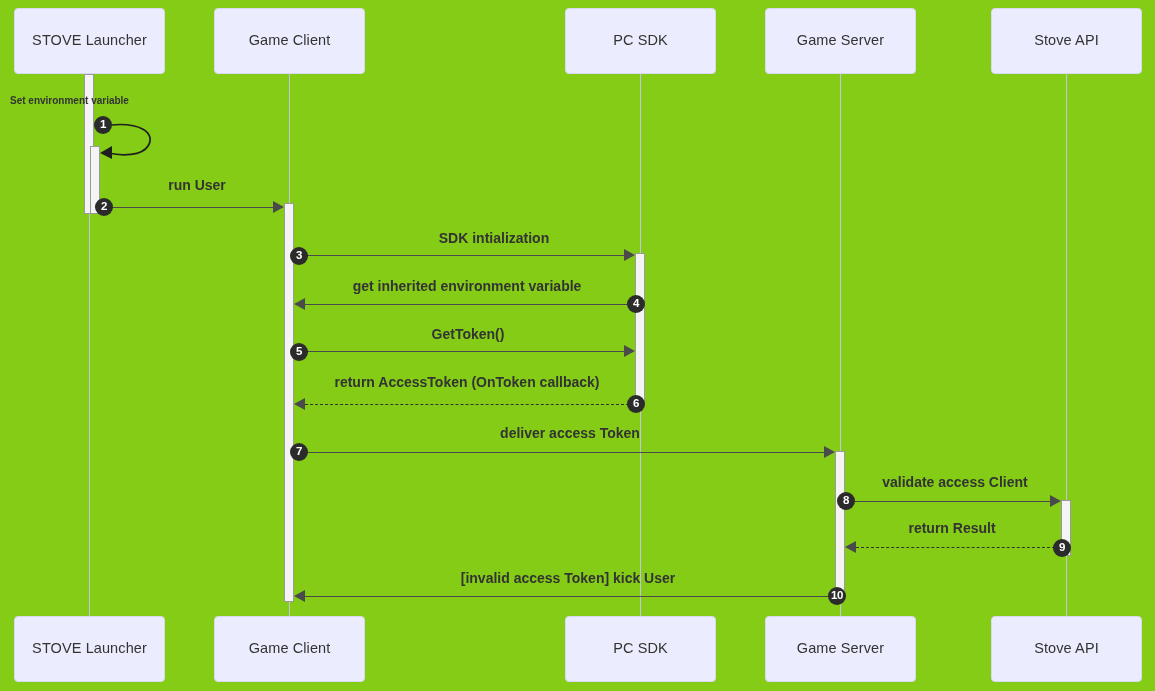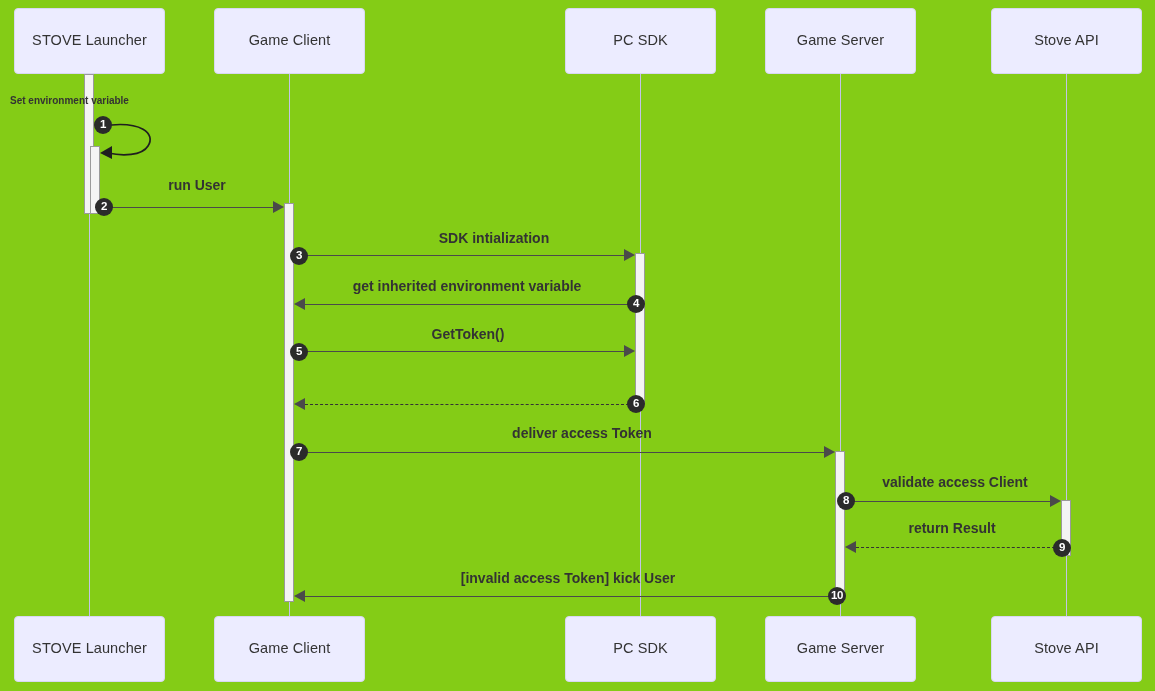--- a/index.html
+++ b/index.html
@@ -175,25 +175,26 @@
   <div class="msg-text centered" style="left:467px;top:279px;">get inherited environment variable</div>
   <div class="msg-line" style="left:305px;top:304px;width:327px;"></div>
   <div class="arrow-head left" style="left:294px;top:298px;"></div>
   <div class="seq-num" style="left:627px;top:295px;">4</div>
 
   <div class="msg-text centered" style="left:468px;top:327px;">GetToken()</div>
   <div class="msg-line" style="left:295px;top:351px;width:337px;"></div>
   <div class="arrow-head right" style="left:624px;top:345px;"></div>
   <div class="seq-num" style="left:290px;top:343px;">5</div>
 
+  <div class="msg-text centered" style="left:467px;top:375px;">return AccessToken (OnToken callback)</div>
   <div class="msg-line dashed" style="left:305px;top:404px;width:324px;"></div>
   <div class="arrow-head left" style="left:294px;top:398px;"></div>
   <div class="seq-num" style="left:627px;top:395px;">6</div>
 
-  <div class="msg-text centered" style="left:582px;top:426px;">deliver access Token</div>
+  <div class="msg-text centered" style="left:570px;top:426px;">deliver access Token</div>
   <div class="msg-line" style="left:295px;top:452px;width:537px;"></div>
   <div class="arrow-head right" style="left:824px;top:446px;"></div>
   <div class="seq-num" style="left:290px;top:443px;">7</div>
 
   <div class="msg-text centered" style="left:955px;top:475px;">validate access Client</div>
   <div class="msg-line" style="left:846px;top:501px;width:212px;"></div>
   <div class="arrow-head right" style="left:1050px;top:495px;"></div>
   <div class="seq-num" style="left:837px;top:492px;">8</div>
 
   <div class="msg-text centered" style="left:952px;top:521px;">return Result</div>

